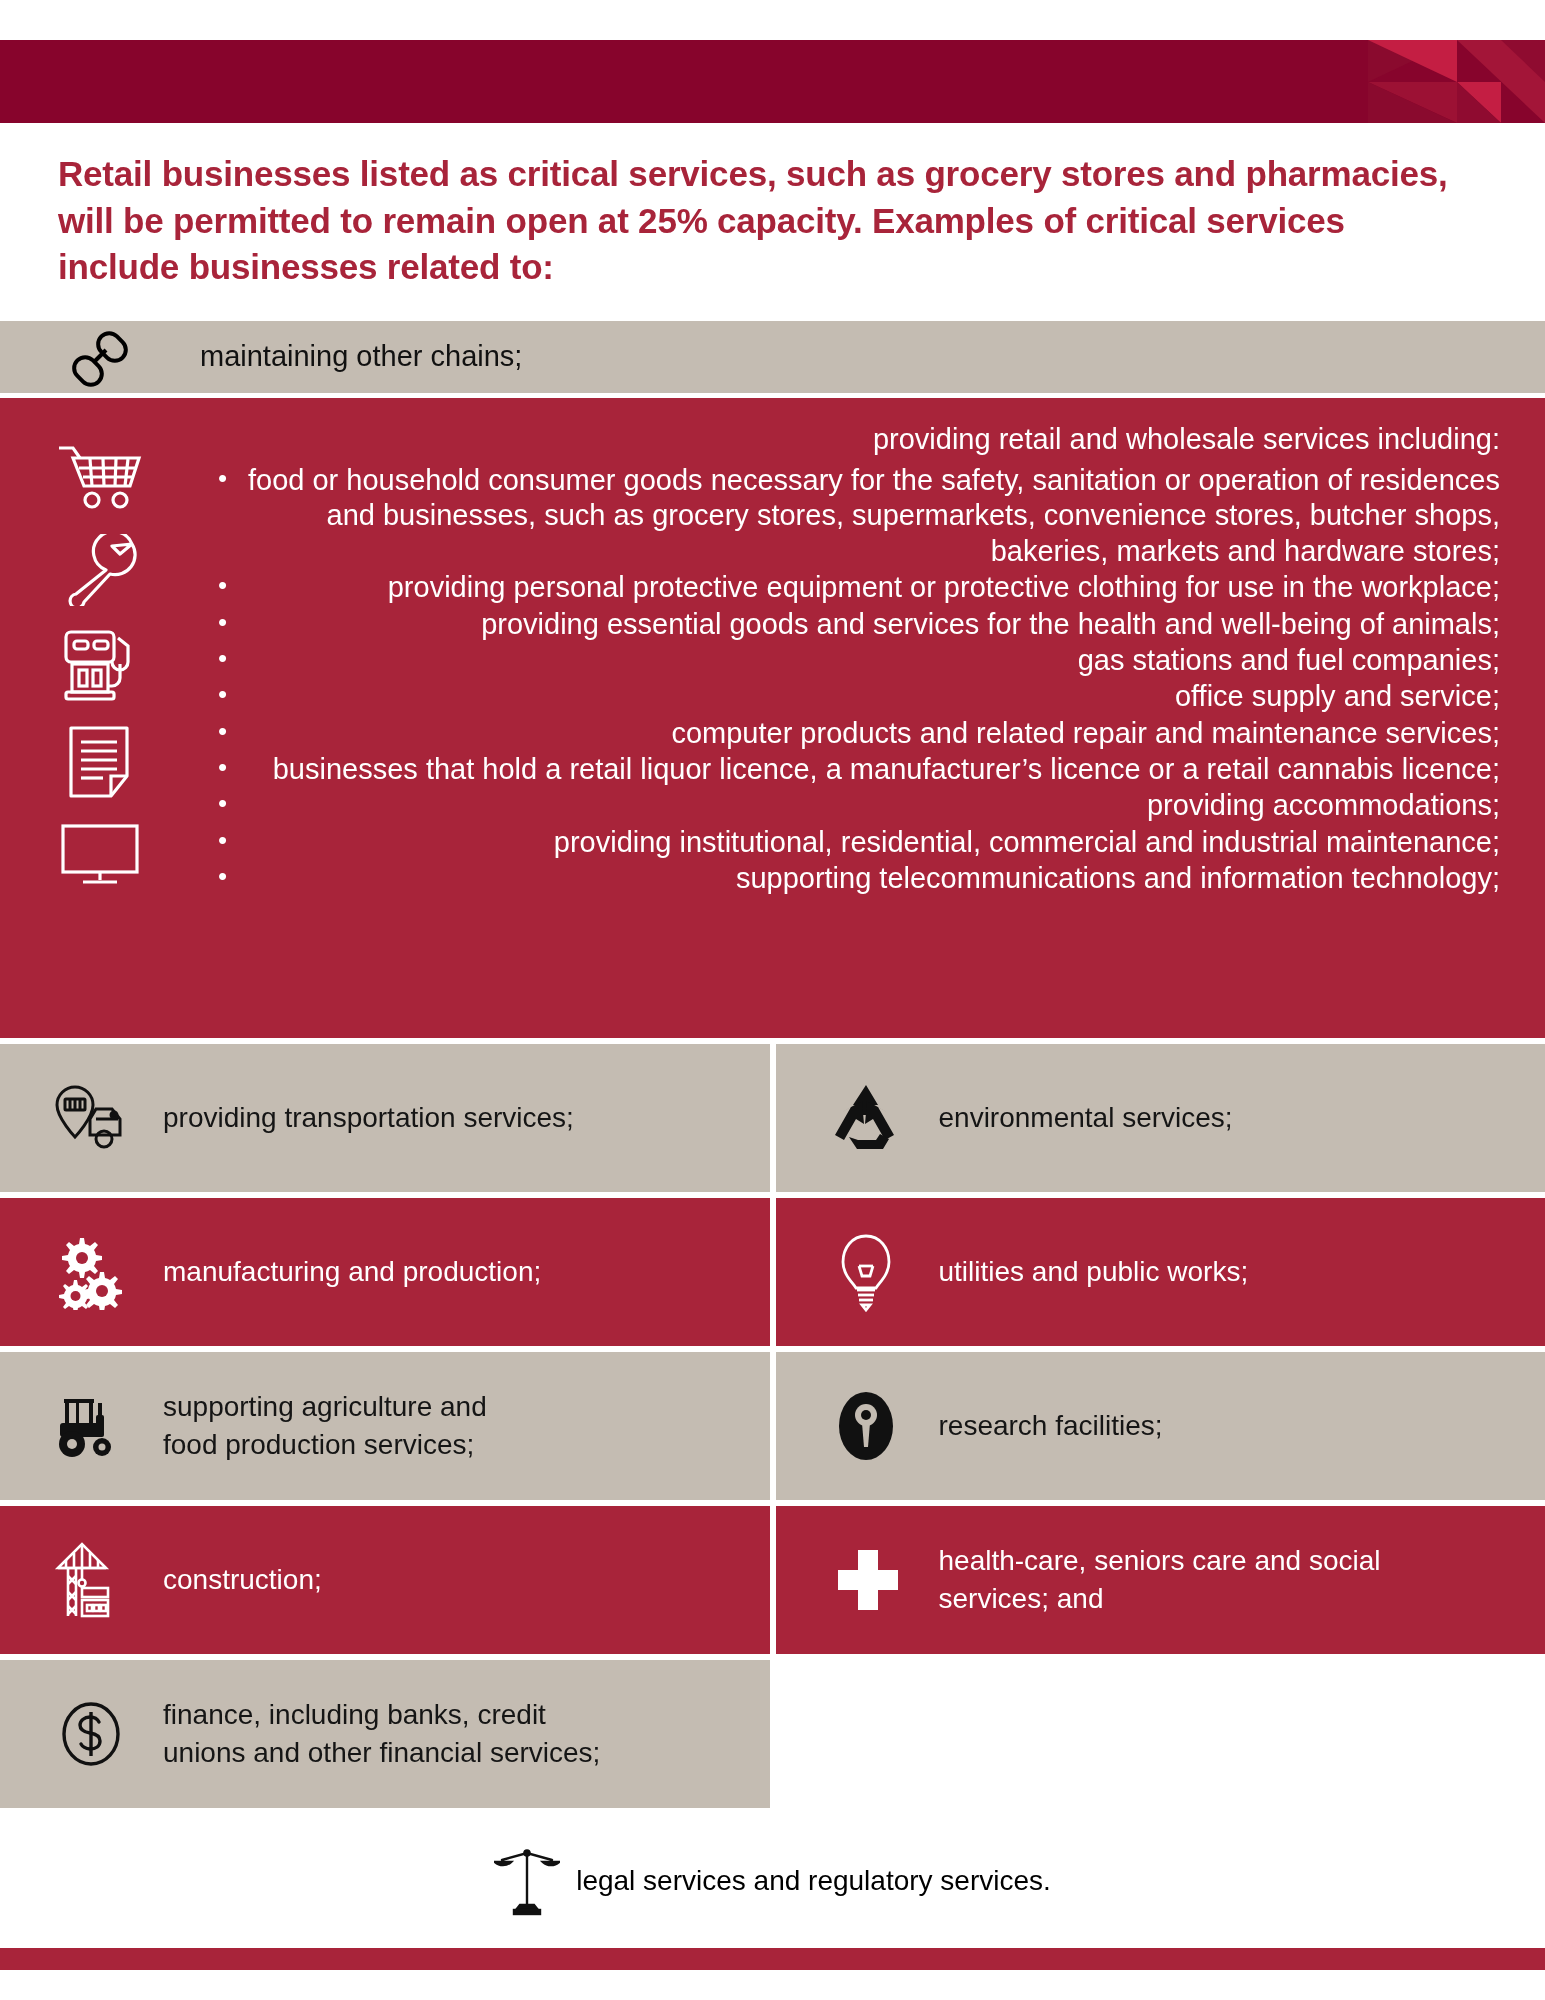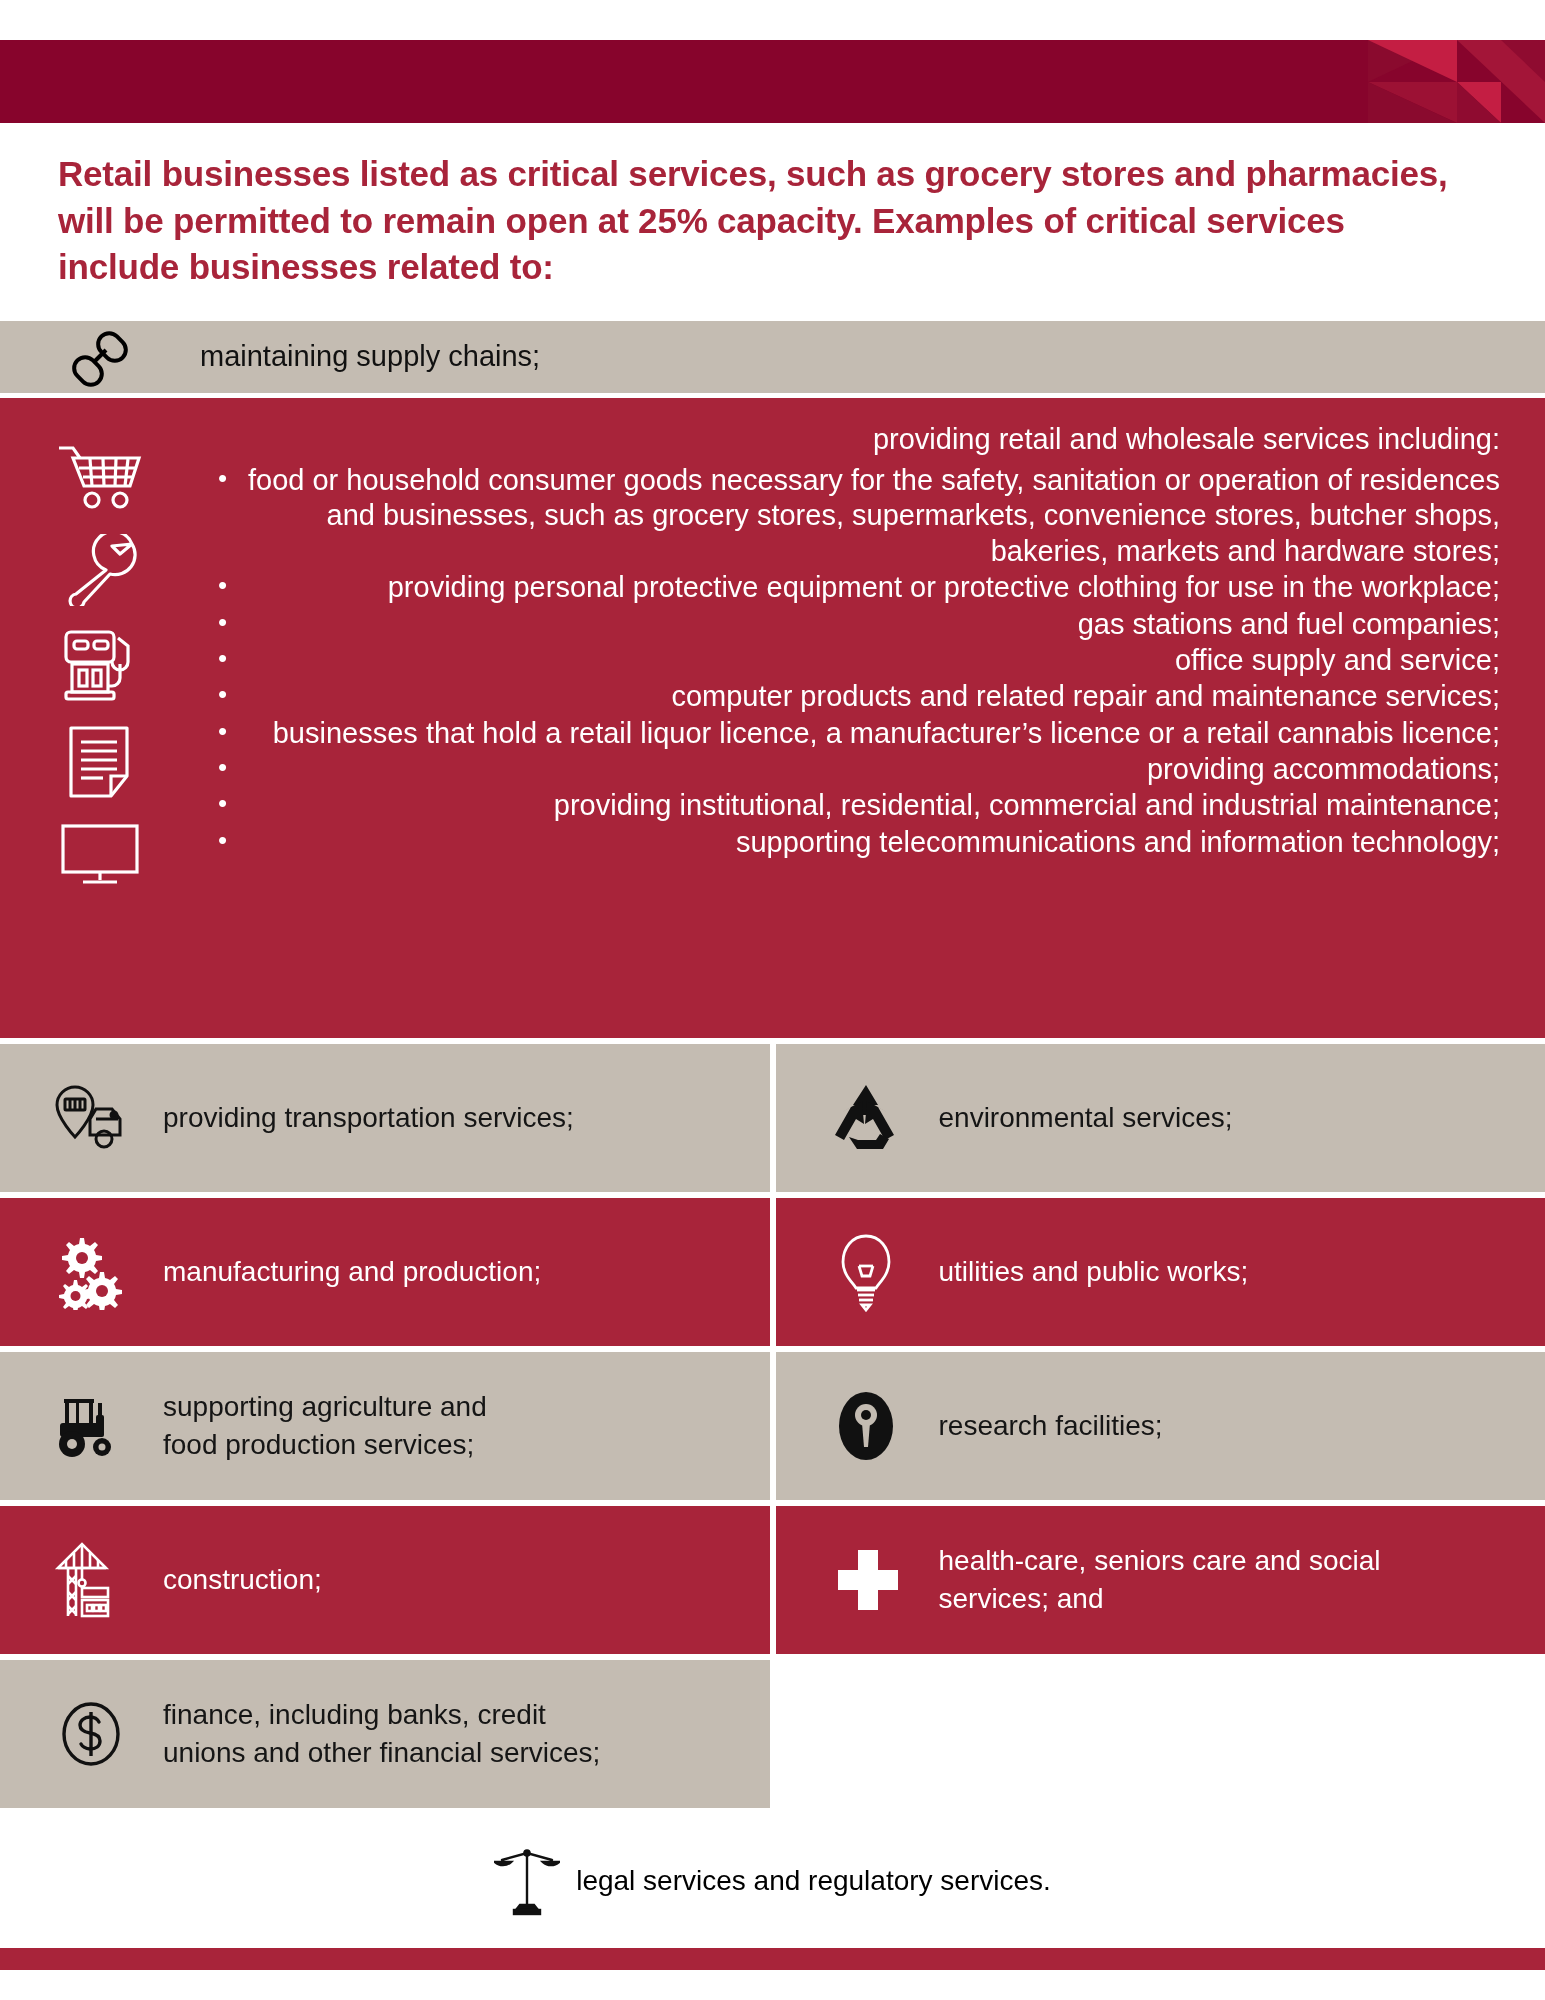--- a/index.html
+++ b/index.html
@@ -199,21 +199,21 @@
   </div>
 
   <div class="fw-row beige supply-row">
     <div class="supply-icon-col">
       <svg width="62" height="62" viewBox="0 0 62 62" fill="none" stroke="#000000" stroke-width="4">
         <rect x="8" y="30" width="22" height="30" rx="11" transform="rotate(-45 19 45)"></rect>
         <rect x="32" y="6" width="22" height="30" rx="11" transform="rotate(-45 43 21)"></rect>
         <line x1="25" y1="36" x2="37" y2="24"></line>
       </svg>
     </div>
-    <div class="supply-label">maintaining supply chains;</div>
+    <div class="supply-label">maintaining other chains;</div>
   </div>
 
   <div class="row-gap"></div>
 
   <div class="retail-row">
     <div class="retail-icon-col">
 
       <svg width="86" height="72" viewBox="0 0 86 72" fill="none" stroke="#ffffff" stroke-width="3.2">
         <path d="M2 6 h14 l7 10"></path>
         <path d="M16 16 h66 l-9 28 h-46 z"></path>
@@ -258,20 +258,21 @@
         <line x1="43" y1="50" x2="43" y2="58"></line>
         <line x1="26" y1="60" x2="60" y2="60"></line>
       </svg>
     </div>
 
     <div class="retail-text-col">
       <div class="retail-lead">providing retail and wholesale services including:</div>
       <ul class="retail-list">
         <li>food or household consumer goods necessary for the safety, sanitation or operation of residences and businesses, such as grocery stores, supermarkets, convenience stores, butcher shops, bakeries, markets and hardware stores;</li>
         <li>providing personal protective equipment or protective clothing for use in the workplace;</li>
+        <li>providing essential goods and services for the health and well-being of animals;</li>
         <li>gas stations and fuel companies;</li>
         <li>office supply and service;</li>
         <li>computer products and related repair and maintenance services;</li>
         <li>businesses that hold a retail liquor licence, a manufacturer’s licence or a retail cannabis licence;</li>
         <li>providing accommodations;</li>
         <li>providing institutional, residential, commercial and industrial maintenance;</li>
         <li>supporting telecommunications and information technology;</li>
       </ul>
     </div>
   </div>

